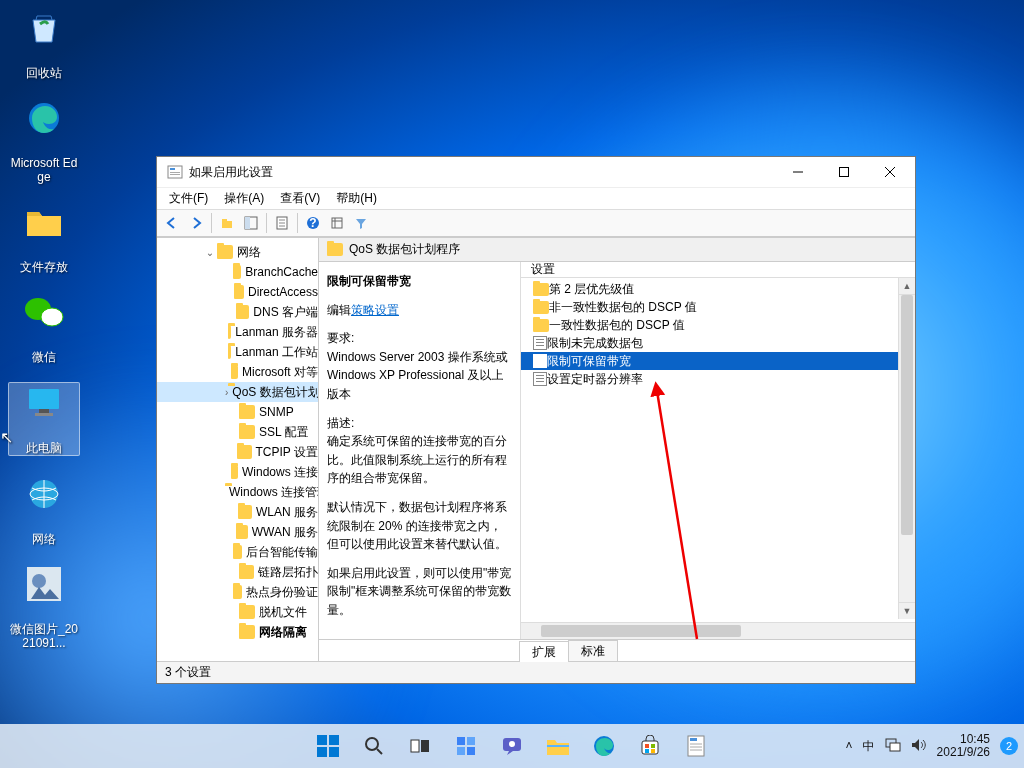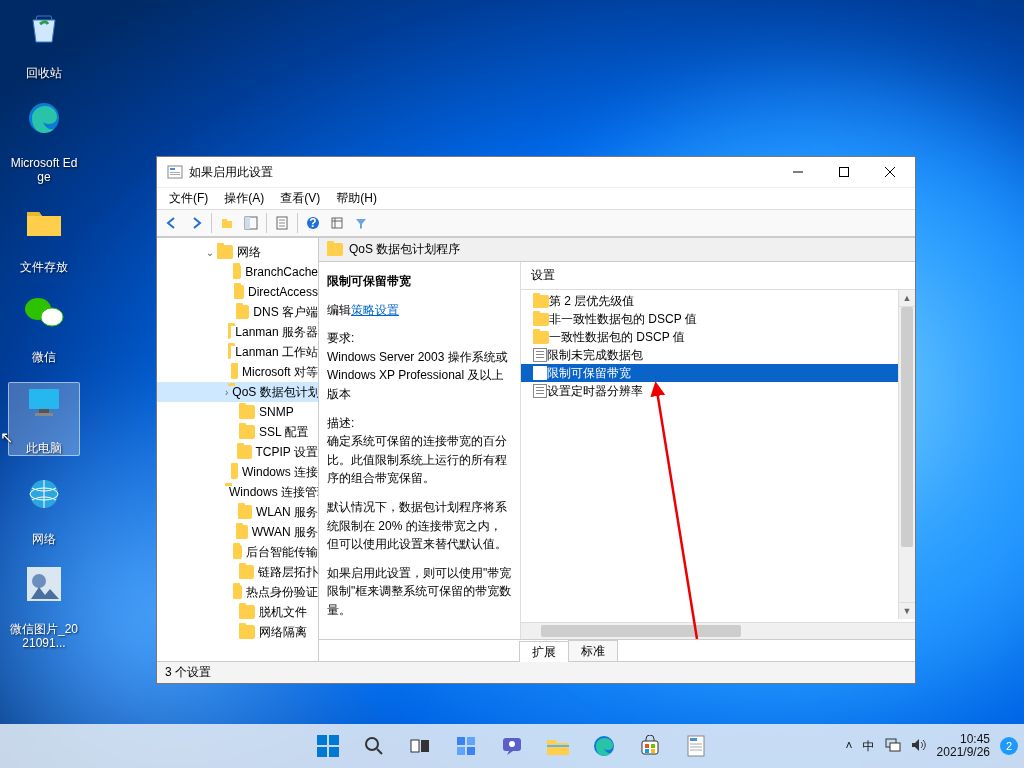--- a/index.html
+++ b/index.html
@@ -37,21 +37,21 @@
 .rightpane{flex:1;display:flex;flex-direction:column;min-width:0;}
 .hdrbar{height:24px;background:#f0f0f0;border-bottom:1px solid #ccc;display:flex;align-items:center;padding-left:8px;gap:6px;}
 .hdrbar .fld2{width:16px;height:13px;background:#ffcf4b;border-radius:1px 2px 2px 1px;position:relative;}
 .hdrbar .fld2:before{content:"";position:absolute;top:-2px;left:0;width:7px;height:3px;background:#ffcf4b;border-radius:1px 1px 0 0;}
 .content{flex:1;display:flex;min-height:0;}
 .descpane{width:202px;border-right:1px solid #ddd;padding:10px 8px;overflow:hidden;font-size:12px;line-height:1.55;}
 .descpane .t1{font-weight:bold;margin-bottom:10px;}
 .descpane a{color:#0066cc;text-decoration:underline;}
 .descpane .blk{margin-top:10px;}
 .listpane{flex:1;display:flex;flex-direction:column;min-width:0;}
-.listhdr{height:28px;border-bottom:1px solid #ddd;display:flex;align-items:center;padding-left:10px;background:#fff;}
+.listhdr{height:16px;border-bottom:1px solid #ddd;display:flex;align-items:center;padding-left:10px;background:#fff;}
 .listbody{flex:1;position:relative;overflow:hidden;}
 .listbody .items{padding:2px 0;}
 .li{height:18px;display:flex;align-items:center;padding-left:12px;gap:0;white-space:nowrap;}
 .li .fld3{width:16px;height:13px;background:#ffcf4b;border-radius:1px 2px 2px 1px;position:relative;flex-shrink:0;}
 .li .fld3:before{content:"";position:absolute;top:-2px;left:0;width:7px;height:3px;background:#ffcf4b;border-radius:1px 1px 0 0;}
 .li .pol{width:14px;height:14px;border:1px solid #888;background:#fff;flex-shrink:0;position:relative;}
 .li .pol:before{content:"";position:absolute;left:2px;top:2px;right:2px;height:1px;background:#888;box-shadow:0 3px 0 #888,0 6px 0 #888;}
 .li.sel{background:#0a63c7;color:#fff;}
 .li.sel .pol{border-color:#fff;}
 .li.sel .pol:before{background:#fff;box-shadow:0 3px 0 #fff,0 6px 0 #fff;}
@@ -327,21 +327,21 @@
             <div class="tnode" style="padding-left: 68px;">
               <span class="exp"></span>
               <span class="fld"></span>
               <span>热点身份验证</span>
             </div>
             <div class="tnode" style="padding-left: 68px;">
               <span class="exp"></span>
               <span class="fld"></span>
               <span>脱机文件</span>
             </div>
-            <div class="tnode" style="padding-left: 68px;">
+            <div class="tnode" style="padding-left: 68px; font-weight: bold;">
               <span class="exp"></span>
               <span class="fld"></span>
               <span>网络隔离</span>
             </div>
           </div>
       </div>
       <div class="rightpane">
         <div class="hdrbar">
             <span class="fld2"></span>
             <span>QoS 数据包计划程序</span>

